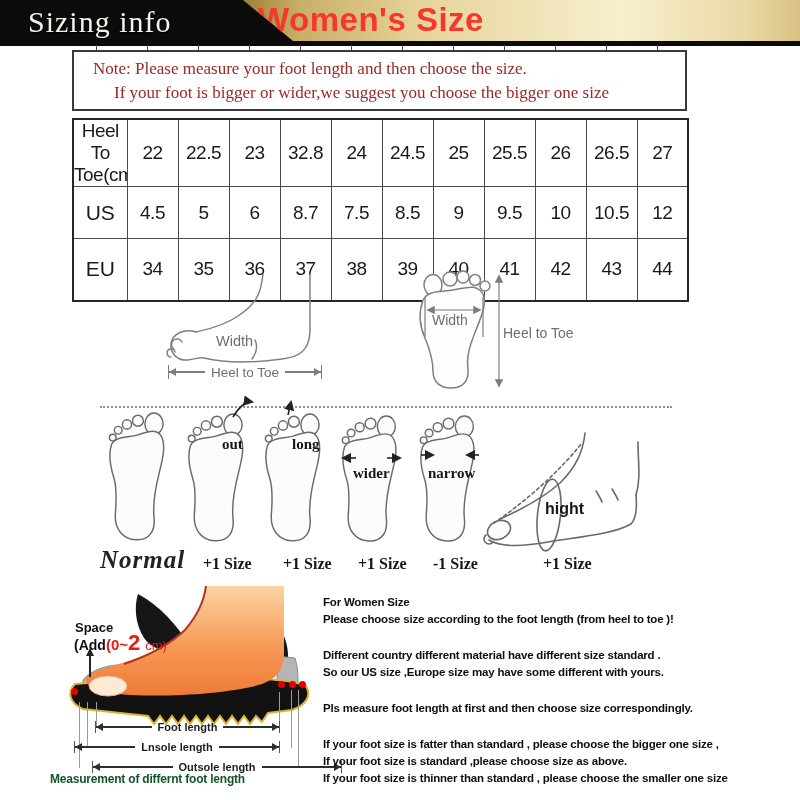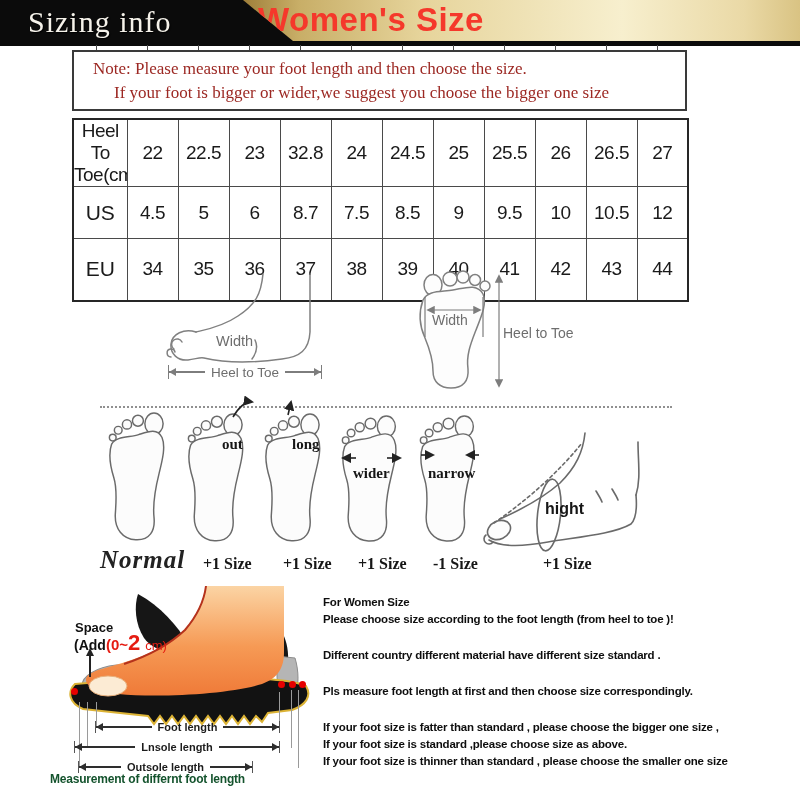--- a/index.html
+++ b/index.html
@@ -317,37 +317,38 @@
     <div class="seg ar"></div>
       <div class="mtick"></div>
   </div>
   <div class="mrow" style="left:74px;top:741px;width:206px">
     <div class="mtick"></div>
       <div class="seg al"></div>
     <div class="mlabel">Lnsole length</div>
     <div class="seg ar"></div>
       <div class="mtick"></div>
   </div>
-  <div class="mrow" style="left:78px;top:761px;width:175px">
+  <div class="mrow" style="left:92px;top:761px;width:250px">
     <div class="mtick"></div>
       <div class="seg al"></div>
     <div class="mlabel">Outsole length</div>
     <div class="seg ar"></div>
       <div class="mtick"></div>
   </div>
 
   <div class="caption">Measurement of differnt foot length</div>
 
   <div class="info-panel">
     <div class="info-group">
       <div class="info-line">For Women Size</div>
       <div class="info-line">Please choose size according to the foot length (from heel to toe )!</div>
     </div>
     <div class="info-group">
       <div class="info-line">Different country different material have different size standard .</div>
+      <div class="info-line">So our US size ,Europe size may have some different with yours.</div>
     </div>
     <div class="info-group">
       <div class="info-line">Pls measure foot length at first and then choose size correspondingly.</div>
     </div>
     <div class="info-group">
       <div class="info-line">If your foot size is fatter than standard , please choose the bigger one size ,</div>
       <div class="info-line">If your foot size is standard ,please choose size as above.</div>
       <div class="info-line">If your foot size is thinner than standard , please choose the smaller one size</div>
     </div>
   </div>

